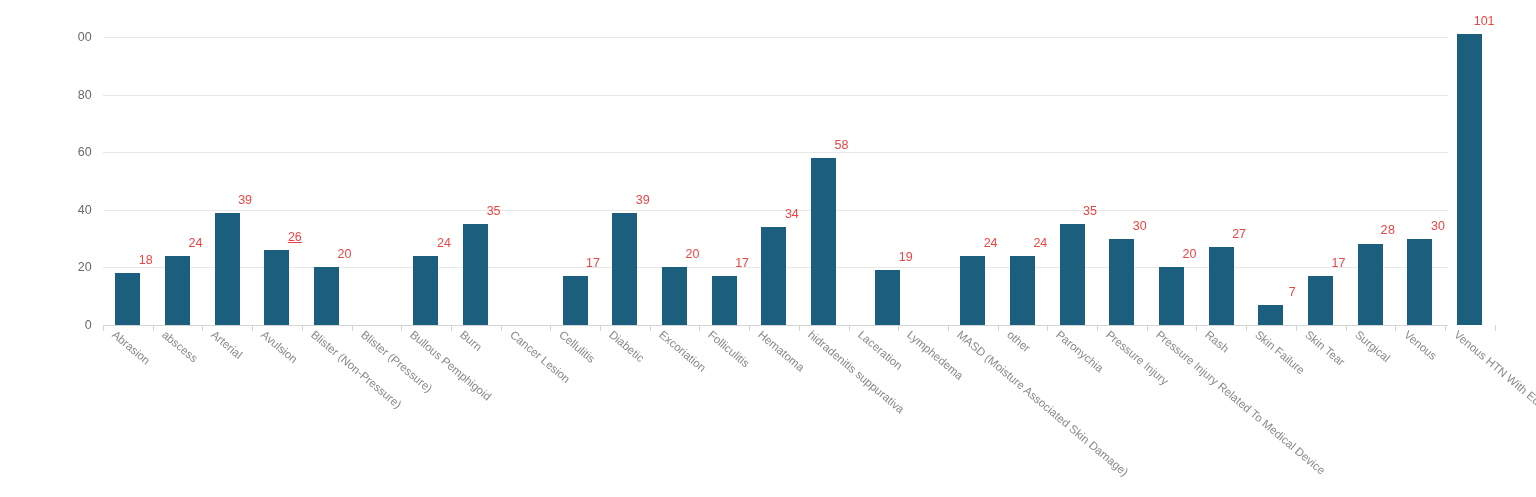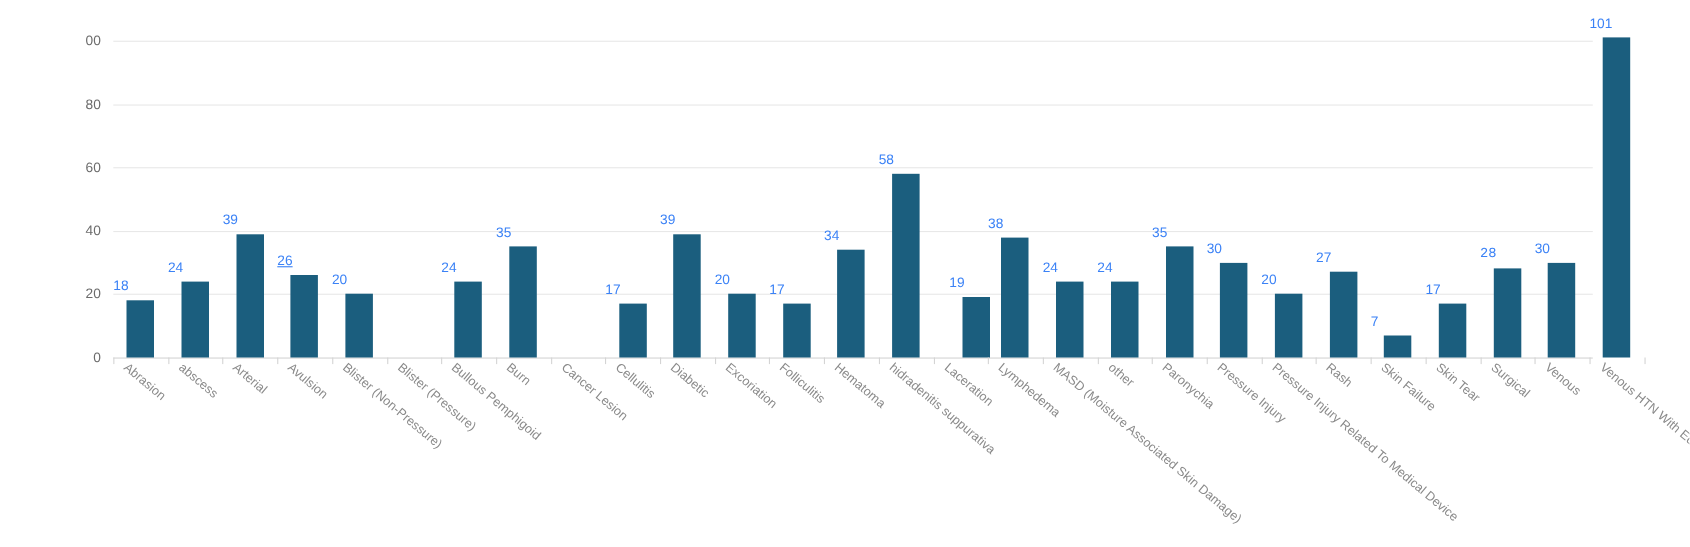--- a/index.html
+++ b/index.html
@@ -76,23 +76,23 @@
     position: absolute;
     bottom: 0;
     left: 12.3px;
     width: 25px;
     background: #1b5e7e;
   }
   .bar-label {
     position: absolute;
     width: 49.7px;
     left: 0;
-    text-align: left;
+    text-align: right;
     font-size: 12.5px;
-    color: #3b82f6;
+    color: #ef4444;
     line-height: 1;
   }
 
   
   .xtick {
     position: absolute;
     top: 305px;
     width: 1px;
     height: 6px;
     background: #d4d4d4;
@@ -201,24 +201,20 @@
           <div class="bar" title="Hematoma: 34" style="height: 98px; background: rgb(27, 94, 126);"></div>
           <div class="bar-label" style="bottom: 105px;">34</div>
         </div>
         <div class="bar-slot" style="left: 695.8px;">
           <div class="bar" title="hidradenitis suppurativa: 58" style="height: 167px; background: rgb(27, 94, 126);"></div>
           <div class="bar-label" style="bottom: 174px;">58</div>
         </div>
         <div class="bar-slot" style="left: 760px;">
           <div class="bar" title="Laceration: 19" style="height: 55px; background: rgb(27, 94, 126);"></div>
           <div class="bar-label" style="bottom: 62px;">19</div>
-        </div>
-        <div class="bar-slot" style="left: 795.2px;">
-          <div class="bar" title="Lymphedema: 38" style="height: 109px; background: rgb(27, 94, 126);"></div>
-          <div class="bar-label" style="bottom: 116px;">38</div>
         </div>
         <div class="bar-slot" style="left: 844.9px;">
           <div class="bar" title="MASD (Moisture Associated Skin Damage): 24" style="height: 69px; background: rgb(27, 94, 126);"></div>
           <div class="bar-label" style="bottom: 76px;">24</div>
         </div>
         <div class="bar-slot" style="left: 894.6px;">
           <div class="bar" title="other: 24" style="height: 69px; background: rgb(27, 94, 126);"></div>
           <div class="bar-label" style="bottom: 76px;">24</div>
         </div>
         <div class="bar-slot" style="left: 944.3px;">

